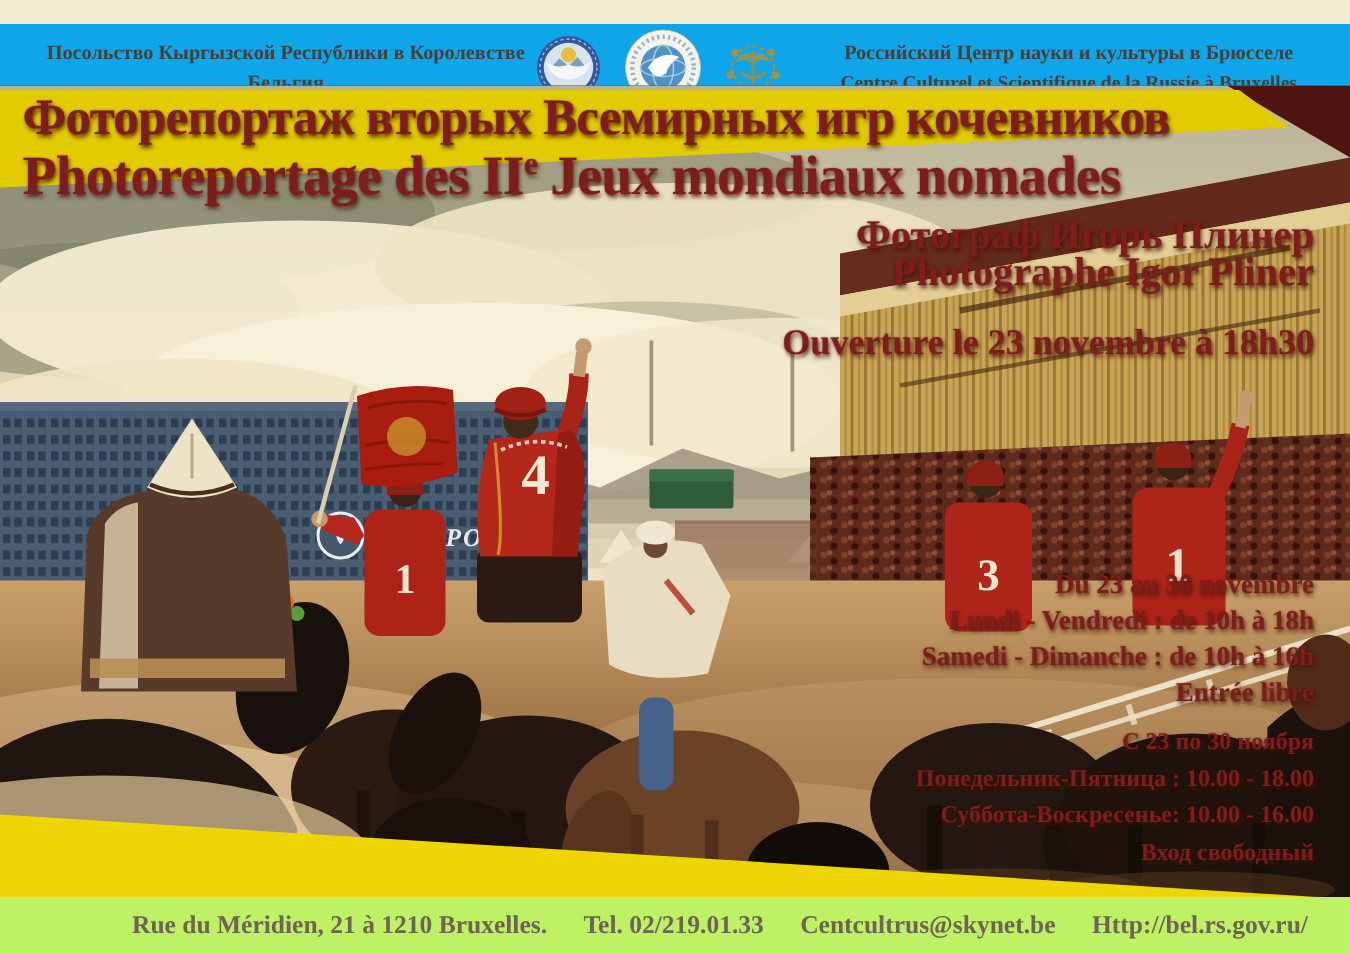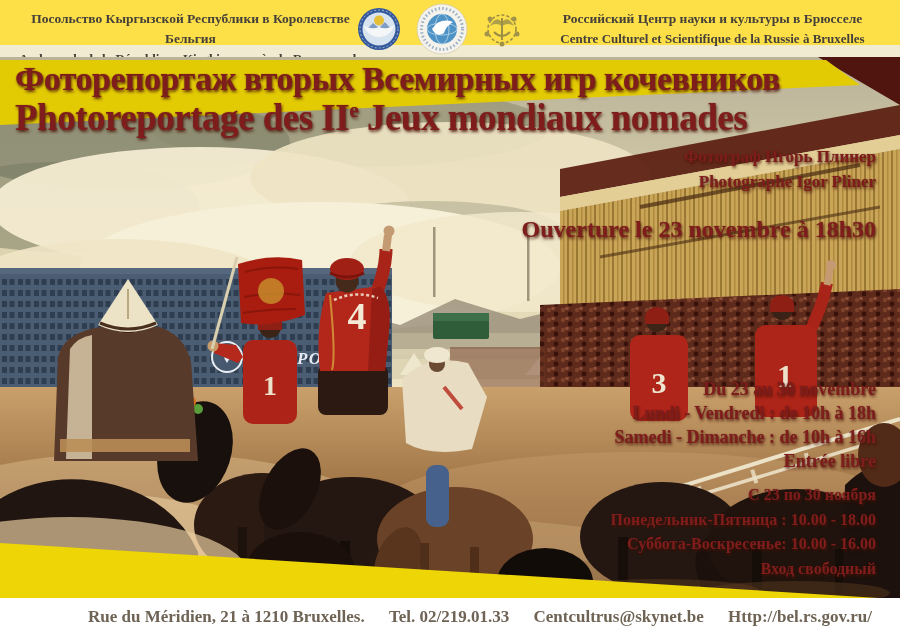--- a/index.html
+++ b/index.html
@@ -1,42 +1,42 @@
 <!DOCTYPE html>
 <html><head>
 <meta charset="utf-8">
 <style>
   html,body{margin:0;padding:0;background:#555;}
   .poster{position:relative;width:900px;height:636px;margin:0 auto;overflow:hidden;
           background:#f1ebd1;font-family:"Liberation Serif",serif;}
   
-  .header{position:absolute;top:0;left:0;width:900px;height:45px;background:#fde047;}
+  .header{position:absolute;top:16px;left:0;width:900px;height:45px;background:#0ea5e9;}
   .org{position:absolute;top:9px;text-align:center;color:#46403a;font-weight:bold;}
   .org .l1{font-size:13.5px;line-height:20px;}
   .org .l2{font-size:13px;line-height:19px;}
   .org-left{left:18px;width:345px;}
   .org-right{left:540px;width:345px;}
   .logo{position:absolute;}
   
   .redline{position:absolute;top:57px;left:0;width:900px;height:3px;background:#7a1c0f;}
   
   .scene{position:absolute;top:57px;left:0;width:900px;height:541px;display:block;}
   
   .ov{position:absolute;color:#7f1d1d;font-weight:bold;white-space:nowrap;
       text-shadow:1px 2px 3px rgba(72,20,8,.85),0 0 1px rgba(72,20,8,.45);}
   .title-ru{left:15px;top:60px;font-size:34px;letter-spacing:-.5px;}
   .title-fr{left:15px;top:96px;font-size:37px;letter-spacing:-.5px;}
   .title-fr sup{font-size:.58em;}
   .rt{text-align:right;right:24px;}
-  .photographer{top:144px;font-size:17px;line-height:25px;}
+  .photographer{top:144px;font-size:27px;line-height:25px;}
   .opening{top:216px;font-size:24px;line-height:27px;}
   .sched-fr{top:377px;font-size:18px;line-height:24px;}
   .sched-ru{top:483px;font-size:16px;line-height:24.5px;}
   
-  .footer{position:absolute;top:598px;left:0;width:900px;height:38px;background:#ffffff;
+  .footer{position:absolute;top:598px;left:0;width:900px;height:38px;background:#bef264;
           display:flex;align-items:center;justify-content:space-between;
           padding:0 28px 0 88px;box-sizing:border-box;
           color:#6e6354;font-weight:bold;font-size:17px;}
 </style>
 </head>
 <body>
 
 <div class="poster">
 
   <div class="header">

